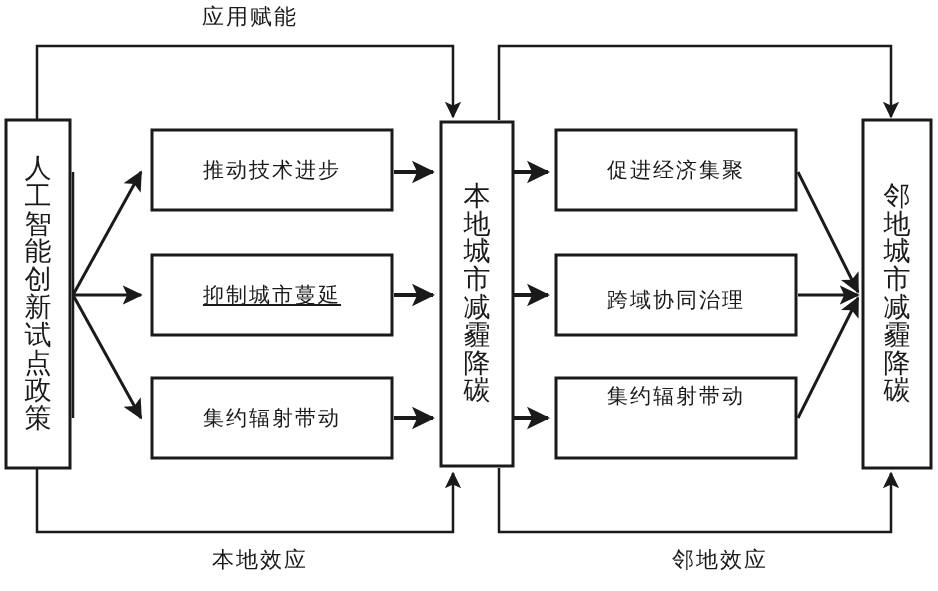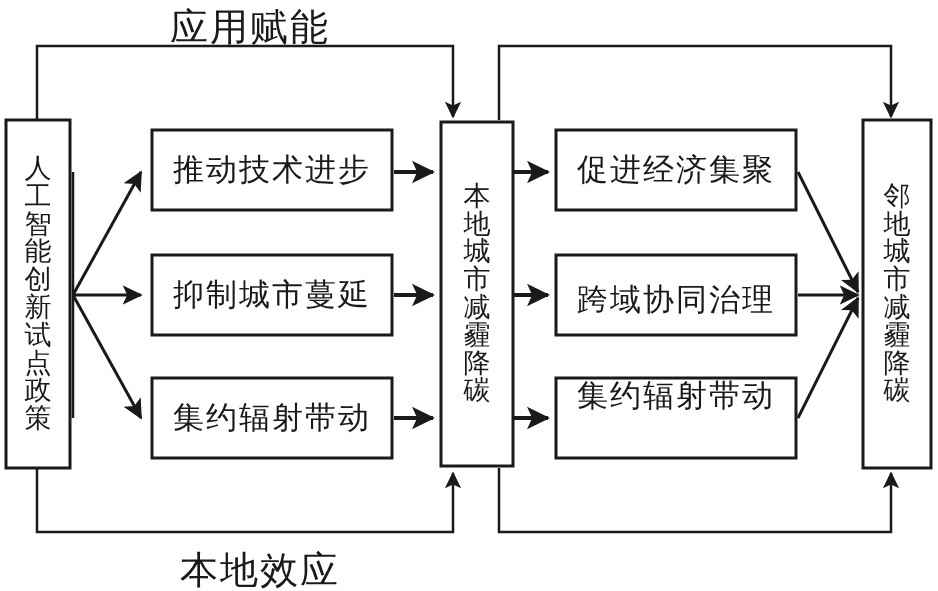--- a/index.html
+++ b/index.html
@@ -53,33 +53,33 @@
     font-size: 27px;
     line-height: 1.03;
     color: #1a1a1a;
     text-align: center;
     pointer-events: none;
     white-space: pre;
   }
   .edge-caption {
     position: absolute;
     font-family: "Liberation Serif", "DejaVu Serif", serif;
-    font-size: 38px;
+    font-size: 22px;
     color: #1a1a1a;
     text-align: center;
     letter-spacing: 2px;
     white-space: nowrap;
   }
   .hbox-text {
     position: absolute;
     display: flex;
     align-items: center;
     justify-content: center;
     font-family: "Liberation Serif", "DejaVu Serif", serif;
-    font-size: 31px;
+    font-size: 21px;
     color: #1a1a1a;
     letter-spacing: 2px;
     white-space: nowrap;
     pointer-events: none;
   }
 </style>
 </head>
 <body>
 
 <div id="diagram-root">
@@ -132,23 +132,24 @@
     <rect class="box-rect" x="556" y="378" width="240" height="80"></rect>
   </svg>
 
   <div class="vbox-label" style="left:6px; top:120px; width:64px; height:348px;"><div>人</div><div>工</div><div>智</div><div>能</div><div>创</div><div>新</div><div>试</div><div>点</div><div>政</div><div>策</div></div>
 
   <div class="vbox-label" style="left:441px; top:122px; width:72px; height:344px;"><div>本</div><div>地</div><div>城</div><div>市</div><div>减</div><div>霾</div><div>降</div><div>碳</div></div>
 
   <div class="vbox-label" style="left:863px; top:120px; width:68px; height:348px;"><div>邻</div><div>地</div><div>城</div><div>市</div><div>减</div><div>霾</div><div>降</div><div>碳</div></div>
 
   <div class="hbox-text" style="left:152px; top:130px; width:240px; height:80px;">推动技术进步</div>
-  <div class="hbox-text" style="left:152px; top:255px; width:240px; height:80px;">抑制城市蔓延</div>
+  <div class="hbox-text" style="left:152px; top:255px; width:240px; height:80px;text-decoration:underline;">抑制城市蔓延</div>
   <div class="hbox-text" style="left:152px; top:378px; width:240px; height:80px;">集约辐射带动</div>
 
   <div class="hbox-text" style="left:556px; top:130px; width:240px; height:80px;">促进经济集聚</div>
   <div class="hbox-text" style="left:556px; top:260px; width:240px; height:80px;">跨域协同治理</div>
   <div class="hbox-text" style="left:556px; top:356px; width:240px; height:80px;">集约辐射带动</div>
 
   <div class="edge-caption" style="left:100px; top:2px; width:300px;">应用赋能</div>
   <div class="edge-caption" style="left:100px; top:545px; width:320px;">本地效应</div>
+  <div class="edge-caption" style="left:560px; top:545px; width:320px;">邻地效应</div>
 
 </div>
 
 </body></html>

